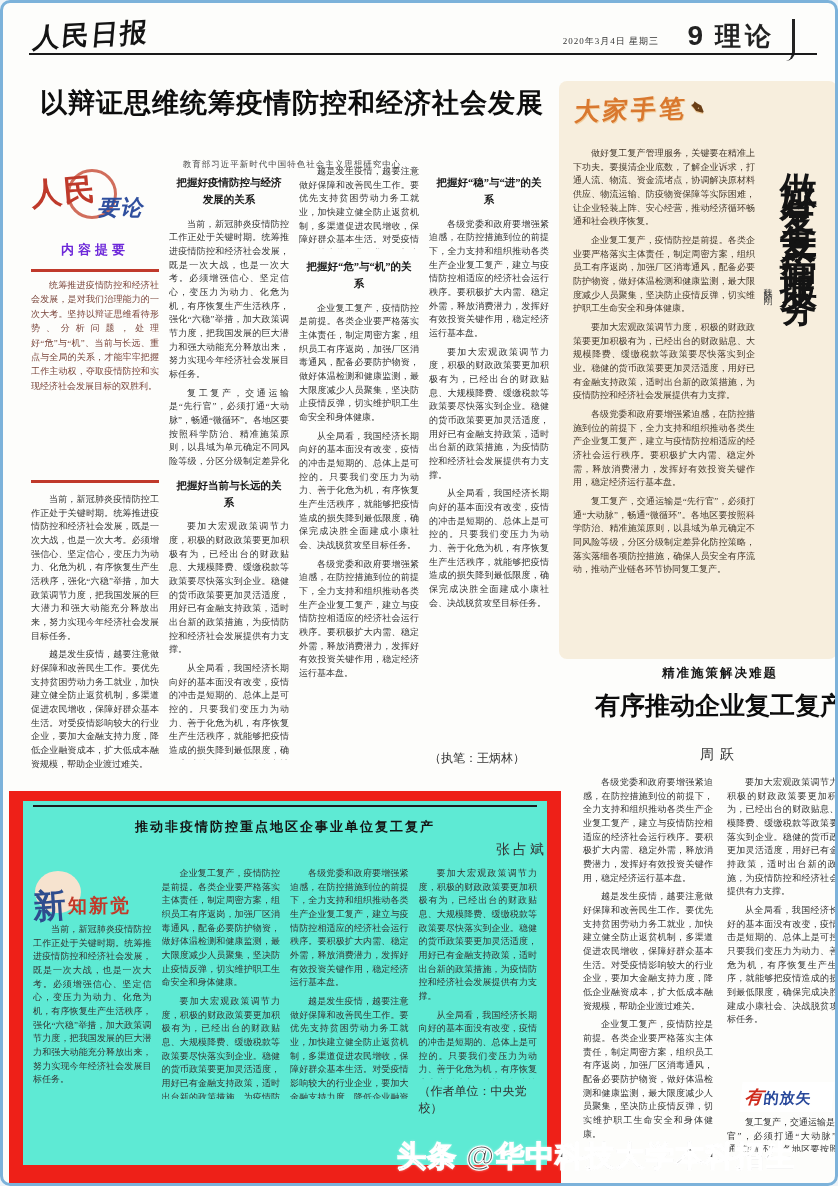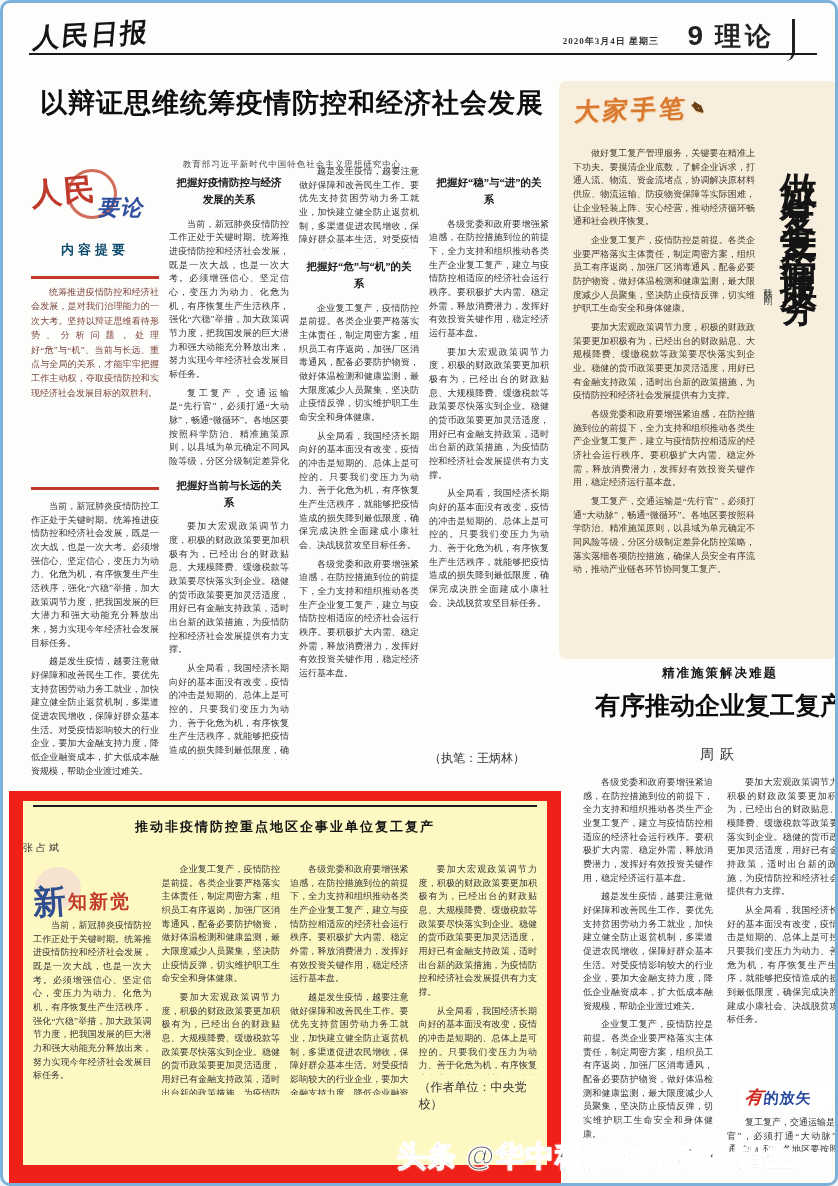--- a/index.html
+++ b/index.html
@@ -3,21 +3,21 @@
 <meta charset="utf-8">
 <style>
   html,body{margin:0;padding:0;background:#eef4f9;}
   .page{position:relative;width:838px;height:1186px;margin:0 auto;background:#fdfdfb;
         border:3px solid #7cb2da;border-radius:10px;overflow:hidden;box-sizing:border-box;
         font-family:"Liberation Serif","DejaVu Serif",serif;color:#222;}
   
   .header{position:absolute;top:10px;left:26px;right:26px;height:40px;}
   .masthead{position:absolute;left:4px;top:4px;font-size:27px;font-weight:bold;color:#141414;
             transform:rotate(-3deg) skewX(-8deg);letter-spacing:2px;}
-  .header-date{position:absolute;right:150px;bottom:5px;font-size:9px;color:#333;letter-spacing:1px;font-weight:bold;}
+  .header-date{position:absolute;right:150px;bottom:5px;font-size:9px;color:#333;letter-spacing:1px;}
   .header-page{position:absolute;right:34px;top:6px;display:flex;gap:12px;align-items:baseline;}
   .header-page .num{font-size:28px;font-weight:bold;font-family:"Liberation Sans",sans-serif;}
   .header-page .sec{font-size:26px;font-weight:bold;letter-spacing:4px;}
   .header-hook{position:absolute;right:14px;top:6px;width:12px;height:42px;
                border-right:3px solid #222;border-bottom-right-radius:9px;}
   .header-rule{position:absolute;top:50px;left:26px;width:788px;border-top:2.5px solid #1a1a1a;}
   
   .greek{font-size:9px;line-height:1.52;color:#333;text-align:justify;filter:blur(0.35px);}
   .greek p{margin:0 0 5px;text-indent:2em;}
   .subhead{font-weight:bold;font-size:10.5px;color:#161616;text-align:center;line-height:1.65;
@@ -33,22 +33,22 @@
   
   .rm-logo{position:relative;height:62px;margin-top:4px;}
   .rm-ring{position:absolute;left:36px;top:0px;width:44px;height:44px;border:3px solid #c64a35;
            border-radius:50%;opacity:.8;}
   .rm-p1{position:absolute;left:0;top:2px;font-size:31px;font-weight:bold;color:#bf3a2b;
          transform:rotate(-5deg);letter-spacing:2px;}
   .rm-p2{position:absolute;left:66px;top:24px;font-size:22px;font-weight:bold;font-style:italic;
          color:#2f4f9e;letter-spacing:1px;}
   
   .abstract{margin-top:10px;}
-  .abstract .title{color:#0c4a6e;font-weight:bold;font-size:13px;text-align:center;
-                   letter-spacing:4px;margin-bottom:17px;}
+  .abstract .title{color:#6d28d9;font-weight:bold;font-size:13px;text-align:center;
+                   letter-spacing:4px;margin-bottom:10px;}
   .red-rule{border-top:3px solid #c0392b;margin:2px 0 6px;}
   .red-rule.bottom{margin:6px 0 0;}
   .abstract .atext{font-size:9px;line-height:1.6;color:#7a443a;text-align:justify;
                    text-indent:2em;height:196px;overflow:hidden;filter:blur(0.3px);}
   .colA .after-abstract{margin-top:10px;height:300px;}
   .colB .blk1{height:250px;} .colB .blk2{height:240px;}
   .colC .blk1{height:84px;} .colC .blk2{height:470px;}
   .colD .blk1{height:528px;}
   .credit-line{font-size:12px;color:#333;text-align:left;margin-top:4px;filter:blur(0.3px);}
   
@@ -71,29 +71,29 @@
   .yx-author{text-align:center;font-size:14px;margin-top:24px;letter-spacing:6px;color:#333;
              filter:blur(0.3px);}
   .yx-cols{display:flex;gap:14px;margin-top:12px;}
   .yx-col{width:130px;}
   .yx-col .blk1{height:384px;} .yx-col .blk2{height:300px;} .yx-col .blk3{height:36px;}
   .ydfs-logo{display:flex;align-items:baseline;gap:1px;background:#fff;width:84px;
              padding:3px 4px;margin:6px 0 4px 14px;transform:skewX(-6deg);}
   .ydfs-p1{font-size:18px;font-weight:bold;font-style:italic;color:#cf2a1d;}
   .ydfs-p2{font-size:15px;font-weight:bold;color:#27479a;letter-spacing:1px;}
   
-  .red-box{position:absolute;left:6px;top:788px;width:552px;height:396px;background:#fef9c3;
+  .red-box{position:absolute;left:6px;top:788px;width:552px;height:396px;background:#5eead4;
            border:14px solid #ee2018;border-top-width:10px;border-bottom-width:22px;
            box-sizing:border-box;z-index:10;}
   .rb-rule{margin:4px 10px 0;border-top:2px solid #1d1d1d;}
   .rb-kicker{text-align:center;font-weight:bold;font-size:13px;letter-spacing:2px;margin-top:11px;
              color:#141414;filter:blur(0.25px);}
   .rb-headline{text-align:center;font-weight:bold;font-size:26px;margin-top:5px;letter-spacing:1px;
                color:#0b0b0b;}
-  .rb-author{text-align:left;font-size:10px;margin-top:5px;letter-spacing:3px;color:#333;
+  .rb-author{text-align:right;font-size:14px;margin-top:5px;letter-spacing:3px;color:#333;
              filter:blur(0.3px);}
   .rb-cols{display:flex;gap:10px;margin:8px 10px 0;}
   .rb-col{width:119px;}
   .rb-col .blk{height:232px;}
   .rb-col1 .blk{height:176px;} .rb-col4 .blk{height:212px;}
   .xz-logo{position:relative;height:52px;display:flex;align-items:flex-end;gap:2px;padding-top:4px;}
   .xz-blob{position:absolute;left:2px;top:4px;width:46px;height:42px;border-radius:50%;
            background:#f6e3cf;}
   .xz-p1{position:relative;font-size:33px;font-weight:bold;color:#2e4d8e;transform:rotate(-4deg);
          line-height:1;}

